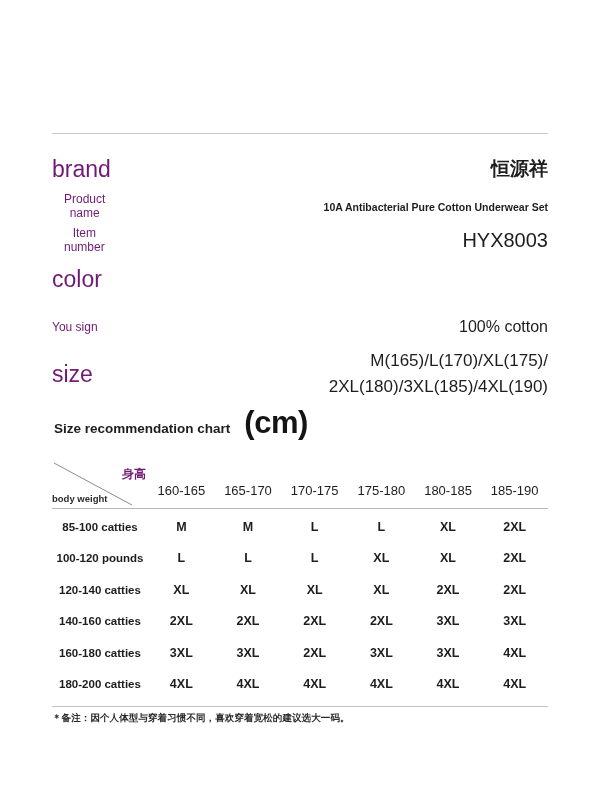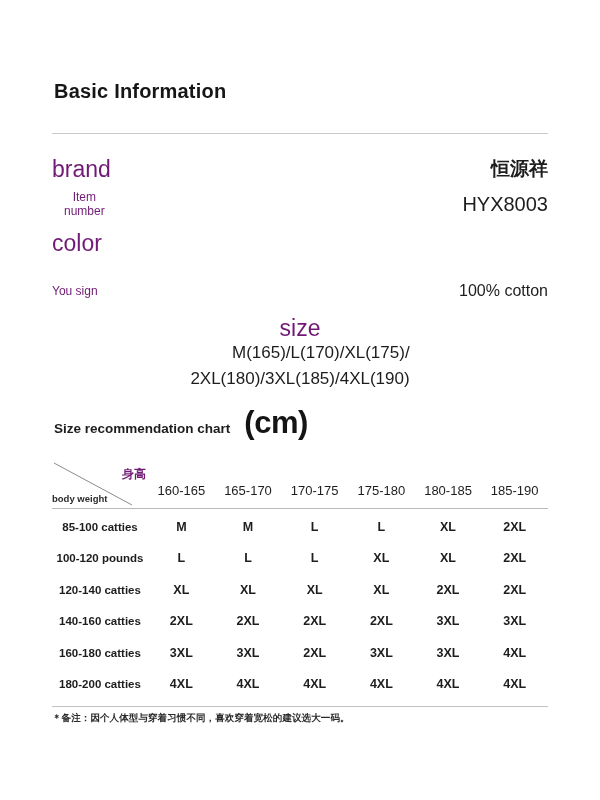--- a/index.html
+++ b/index.html
@@ -74,21 +74,21 @@
   }
 
   .lbl-xl { font-size: 23px; font-weight: 400; }
   .lbl-sm { font-size: 12px; font-weight: 400; }
 
   .row-brand      { height: 38px; margin-top: 0px; }
   .row-prodname   { height: 34px; margin-top: 2px; }
   .row-itemnum    { height: 34px; margin-top: 0px; }
   .row-color      { height: 38px; margin-top: 2px; }
   .row-yousign    { height: 26px; margin-top: 16px; }
-  .row-size       { height: 56px; margin-top: 12px; flex-direction: column; }
+  .row-size       { height: 56px; margin-top: 6px; }
 
   .v-brand    { font-size: 19px; font-weight: bold; }
   .v-prodname { font-size: 10.5px; font-weight: bold; }
   .v-itemnum  { font-size: 20px; }
   .v-color    { font-size: 11.5px; }
   .v-yousign  { font-size: 16px; }
   .v-size     { font-size: 17px; line-height: 1.55; }
 
   .lbl-prodname { font-size: 12px; line-height: 1.15; margin-left: 12px; }
   .lbl-itemnum  { font-size: 12px; line-height: 1.15; margin-left: 12px; }
@@ -202,31 +202,35 @@
     font-weight: bold;
     color: #2a2a2a;
     letter-spacing: 0.1px;
   }
 </style>
 </head>
 <body>
 
 <div class="page">
 
-  <div class="section-title">Basic Information</div>
 
   <div class="top-rule"></div>
 
   <div class="info">
 
     <div class="row row-brand">
       <div class="lbl lbl-xl">brand</div>
       <div class="val v-brand">恒源祥</div>
     </div>
 
+    <div class="row row-prodname">
+      <div class="lbl lbl-prodname">Product
+name</div>
+      <div class="val v-prodname">10A Antibacterial Pure Cotton Underwear Set</div>
+    </div>
 
     <div class="row row-itemnum">
       <div class="lbl lbl-itemnum">Item
 number</div>
       <div class="val v-itemnum">HYX8003</div>
     </div>
 
     <div class="row row-color">
       <div class="lbl lbl-xl">color</div>
     </div>

